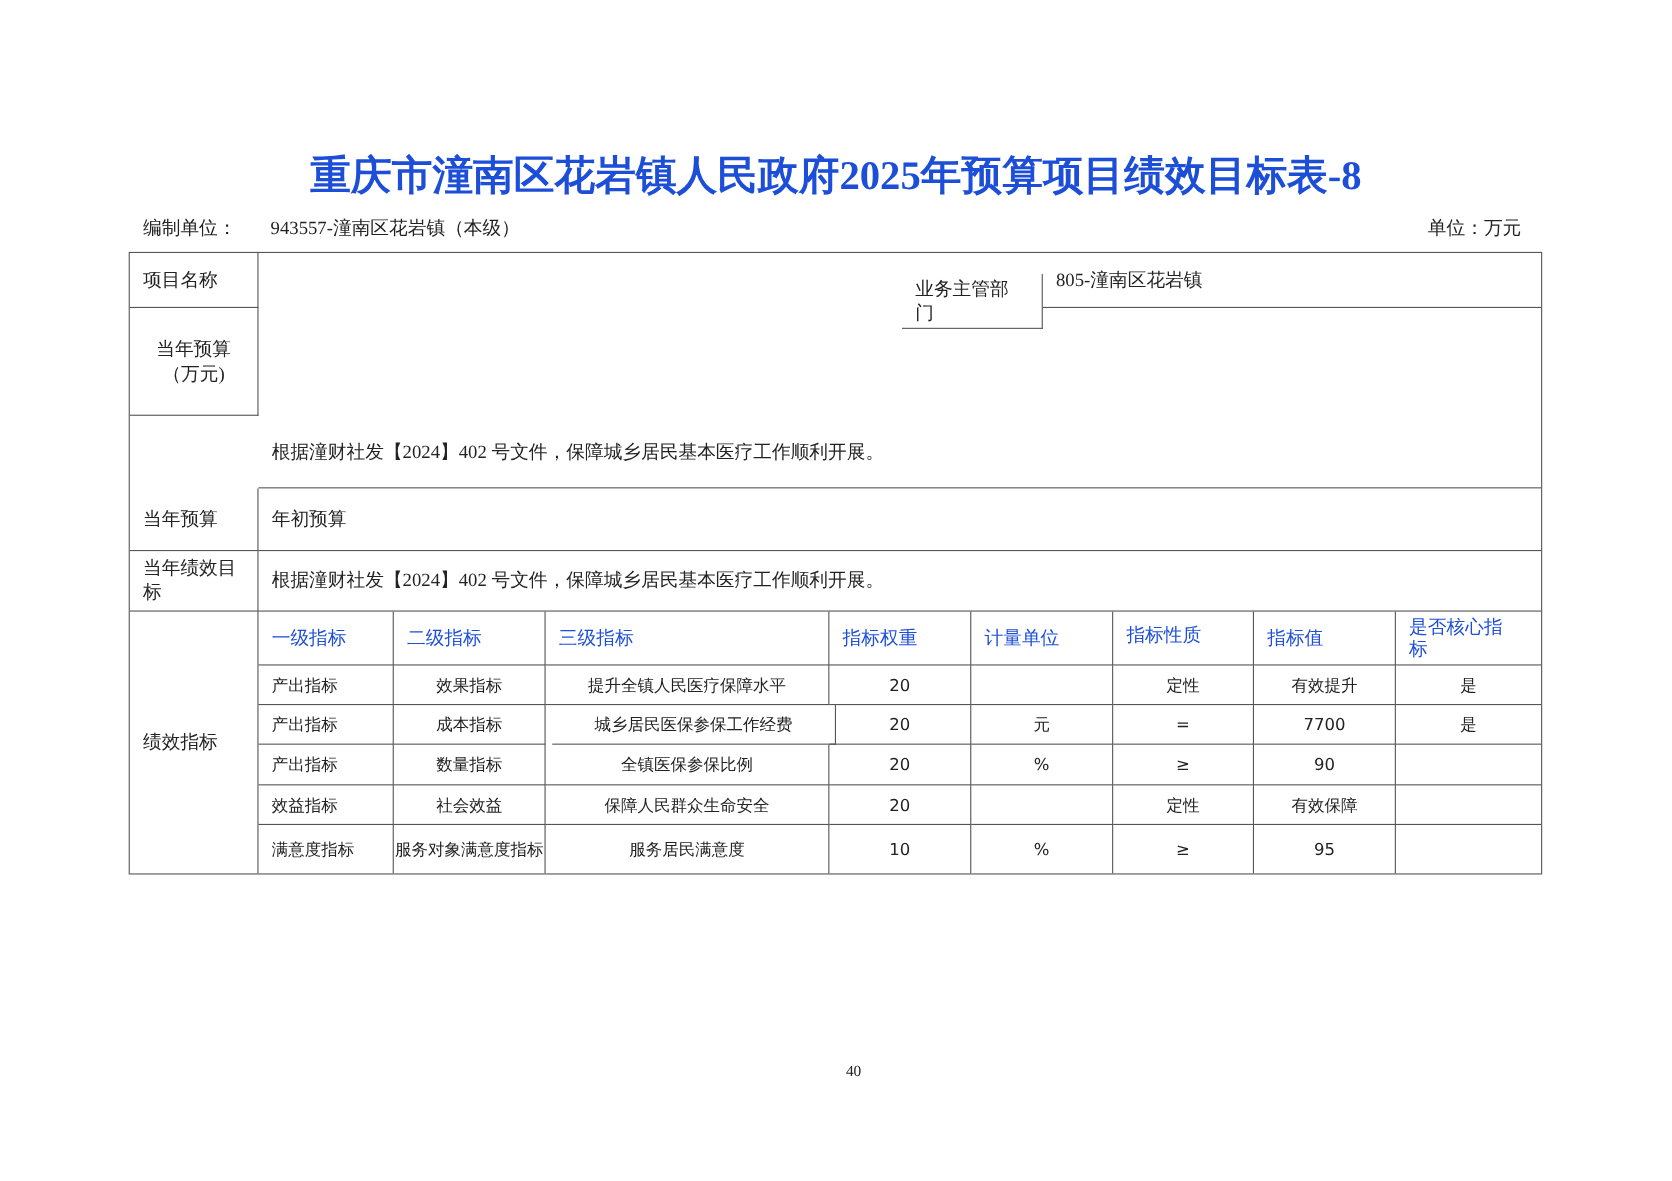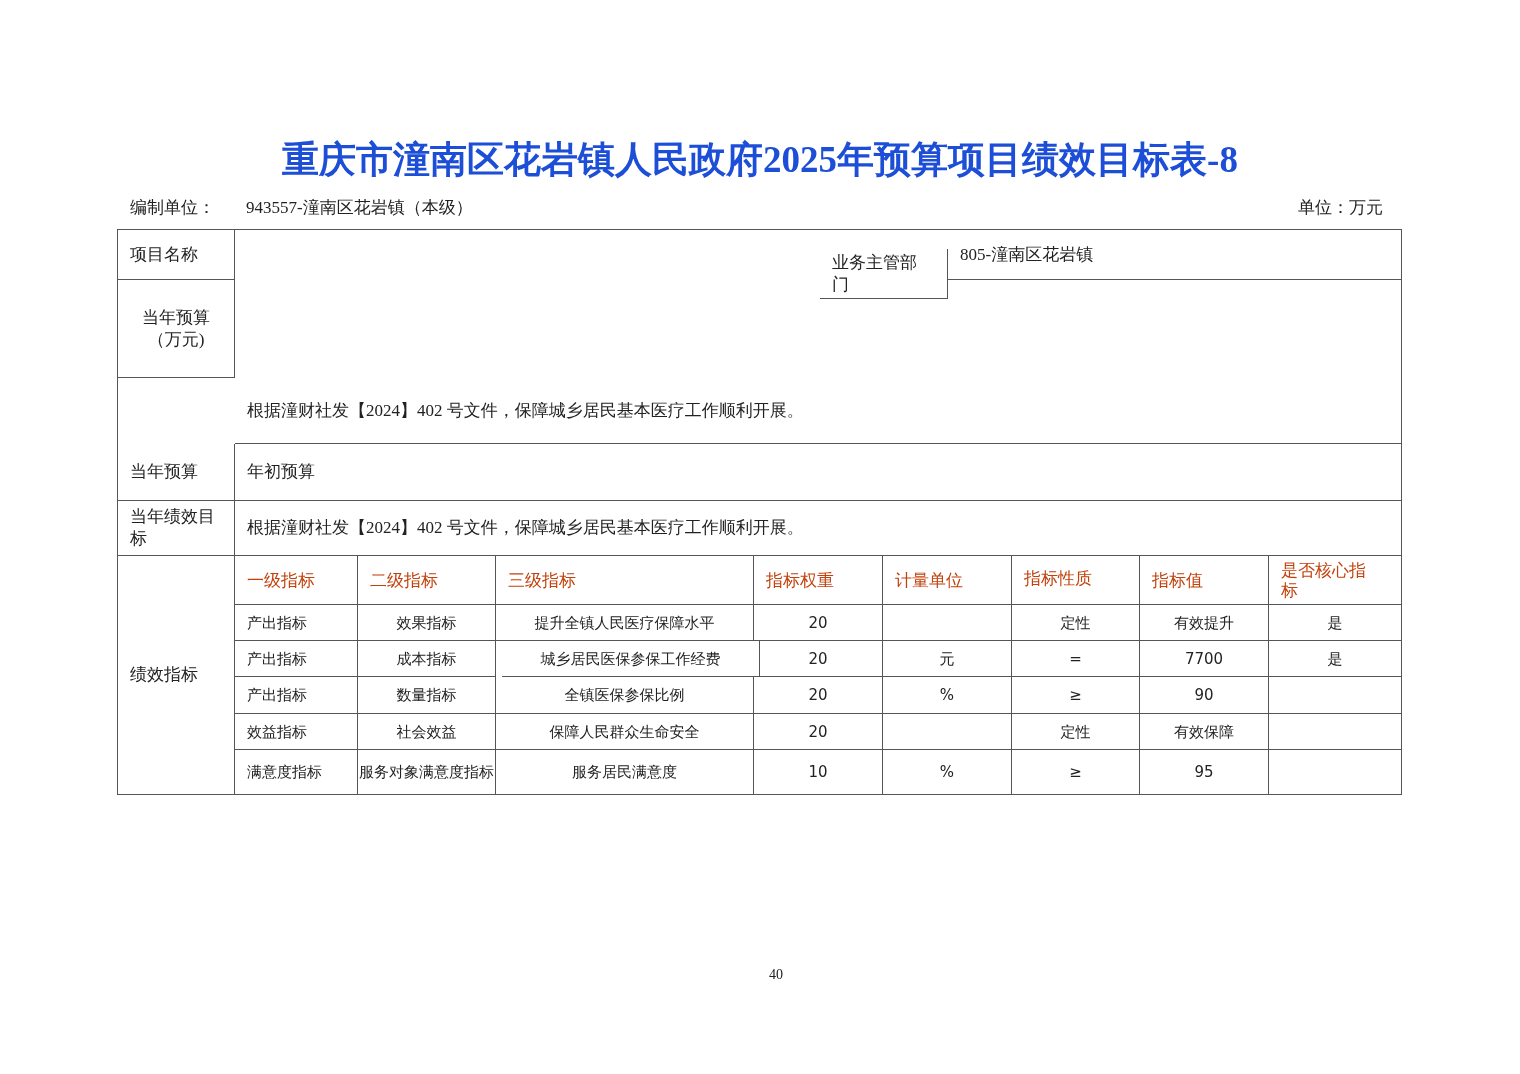--- a/index.html
+++ b/index.html
@@ -11,21 +11,21 @@
   .info-left .lbl { display: inline-block; width: 116px; }
   .info-right { position: absolute; left: 1298px; top: 196px; font-size: 17px; }
   .page-num { position: absolute; left: 16px; width: 1520px; text-align: center; top: 967px; font-size: 14px; }
 
   .box { position: absolute; border: 1px solid #555; box-sizing: border-box; }
   .cell { position: absolute; box-sizing: border-box; border-right: 1px solid #555; border-bottom: 1px solid #555;
           display: flex; align-items: center; font-size: 17px; line-height: 22px; }
   .pad { padding-left: 12px; padding-right: 6px; }
   .center { justify-content: center; text-align: center; }
   .sans { font-family: "DejaVu Sans", "Liberation Sans", sans-serif; font-size: 15px; }
-  .hdr { font-family: "DejaVu Sans", "Liberation Sans", sans-serif; font-size: 17px; color:#c2410c; }
+  .hdr { font-family: "DejaVu Sans", "Liberation Sans", sans-serif; font-size: 17px; color:#1d4ed8; }
   .nb { border-right: none; }
   .nbb { border-bottom: none; }
 </style>
 </head>
 <body>
 
 <div class="title">重庆市潼南区花岩镇人民政府2025年预算项目绩效目标表-8</div>
 
 <div class="info-left">
   <span class="lbl">编制单位：</span><span>943557-潼南区花岩镇（本级）</span>

